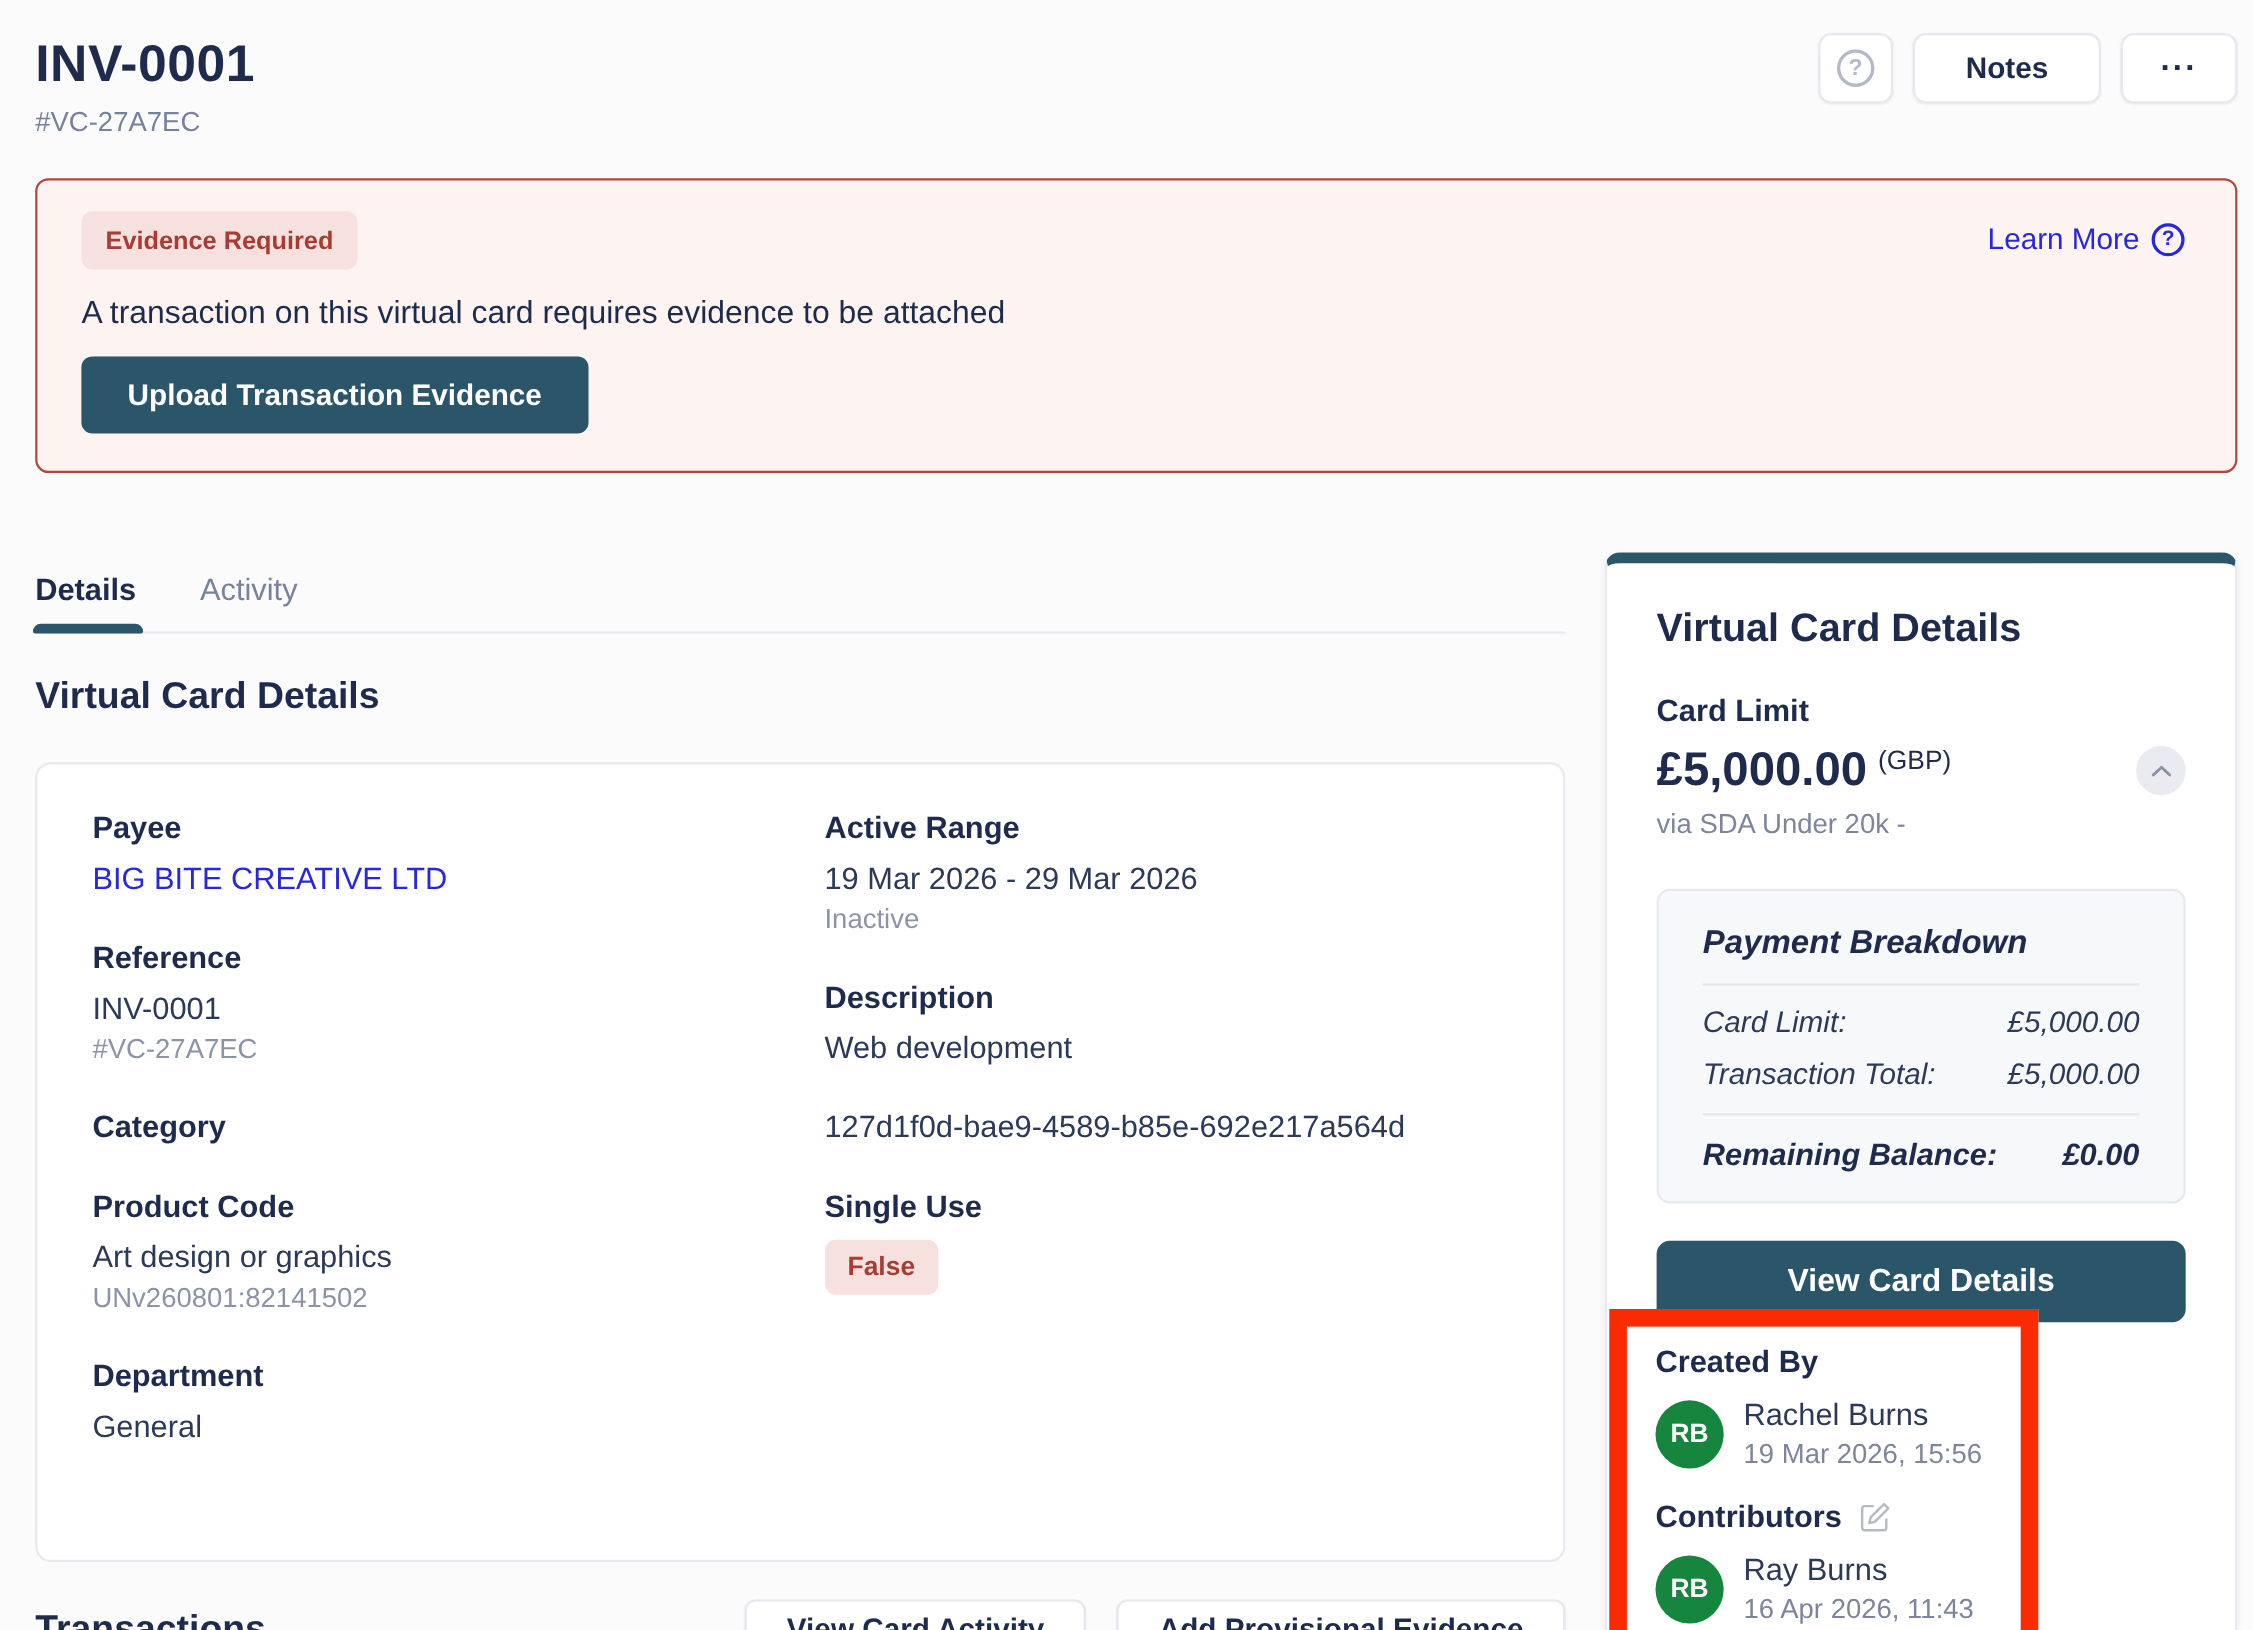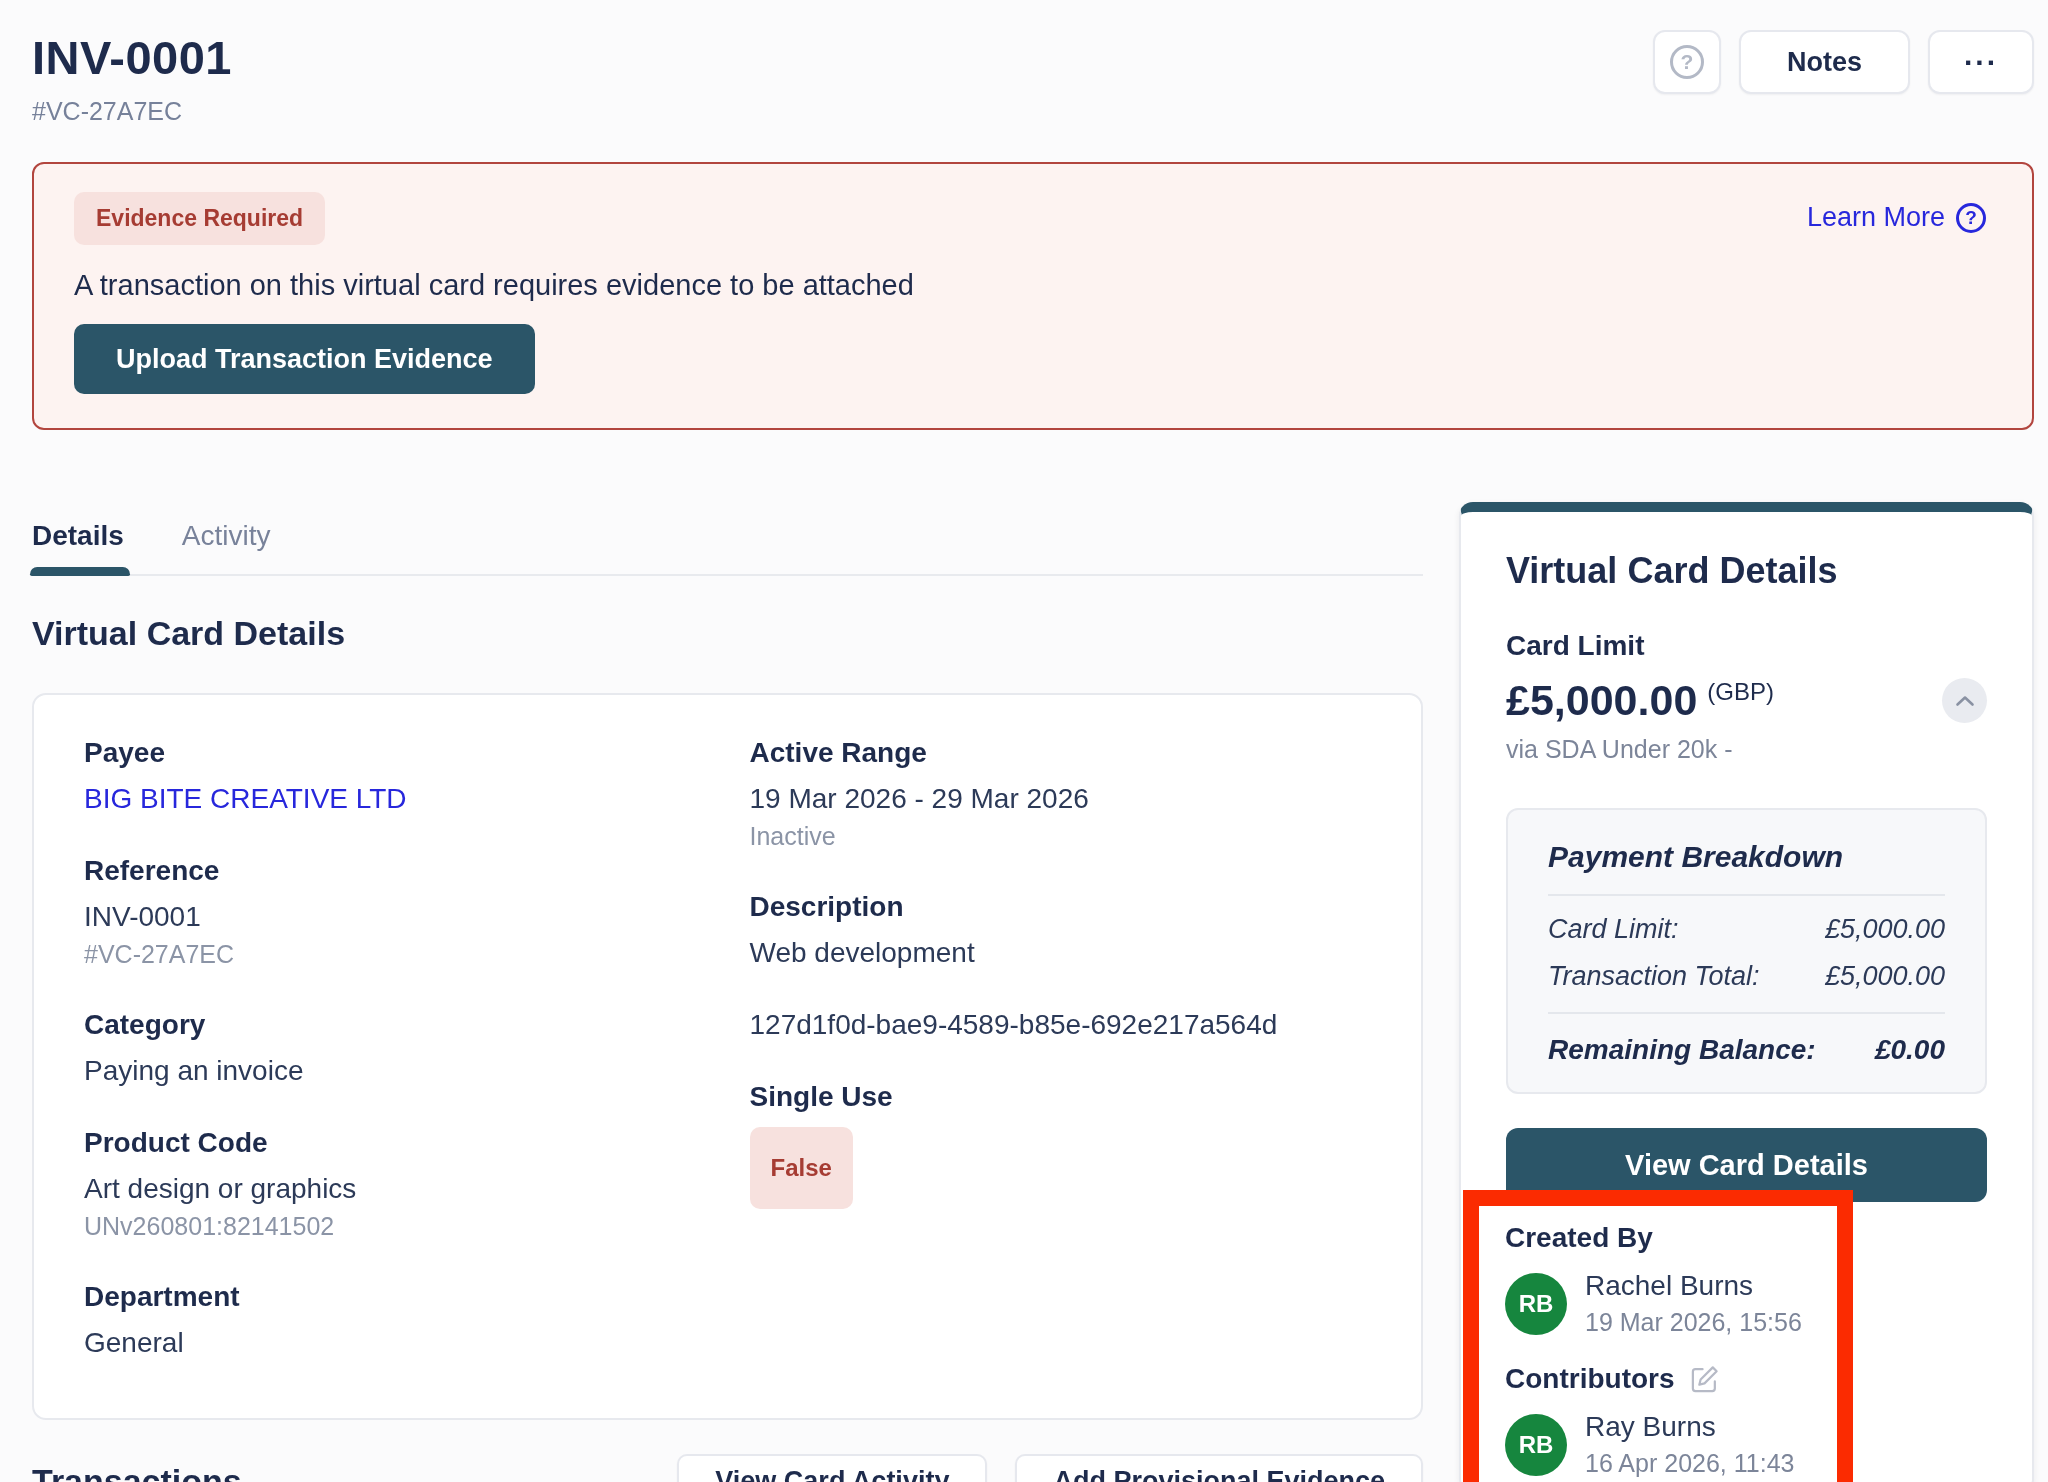--- a/index.html
+++ b/index.html
@@ -85,21 +85,21 @@
     padding:42px 50px; display:grid; grid-template-columns:1fr 1fr; column-gap:44px;
     align-content:start;
   }
   .field { margin-bottom:40px; }
   .field .flabel { font-size:28px; font-weight:bold; color:#1e2b4c; margin-bottom:14px; }
   .field .fvalue { font-size:28px; color:#2c3a58; }
   .field .fvalue.link { color:#2727dc; cursor:pointer; }
   .field .fsub { font-size:25px; color:#8b94a6; margin-top:7px; }
   .badge-false {
     display:inline-block; background:#f7e1de; color:#a63c33;
-    font-weight:bold; font-size:24px; padding:27px 21px; border-radius:10px;
+    font-weight:bold; font-size:24px; padding:11px 21px; border-radius:10px;
   }
 
   
   .tx-row { display:flex; align-items:center; margin-top:34px; }
   .tx-row h2 { margin:0; font-size:34px; font-weight:bold; color:#1e2b4c; flex:1; }
   .tx-row .btn-ghost { height:54px; border-radius:10px; }
   .tx-row .btn-ghost + .btn-ghost { margin-left:28px; }
   .tx-btn { padding:0 36px; }
 
   
@@ -197,21 +197,20 @@
             <div class="flabel">Payee</div>
             <div class="fvalue link">BIG BITE CREATIVE LTD</div>
           </div>
           <div class="field">
             <div class="flabel">Reference</div>
             <div class="fvalue">INV-0001</div>
             <div class="fsub">#VC-27A7EC</div>
           </div>
           <div class="field">
             <div class="flabel">Category</div>
-            <div class="fvalue">Paying an invoice</div>
           </div>
           <div class="field">
             <div class="flabel">Product Code</div>
             <div class="fvalue">Art design or graphics</div>
             <div class="fsub">UNv260801:82141502</div>
           </div>
           <div class="field">
             <div class="flabel">Department</div>
             <div class="fvalue">General</div>
           </div>

